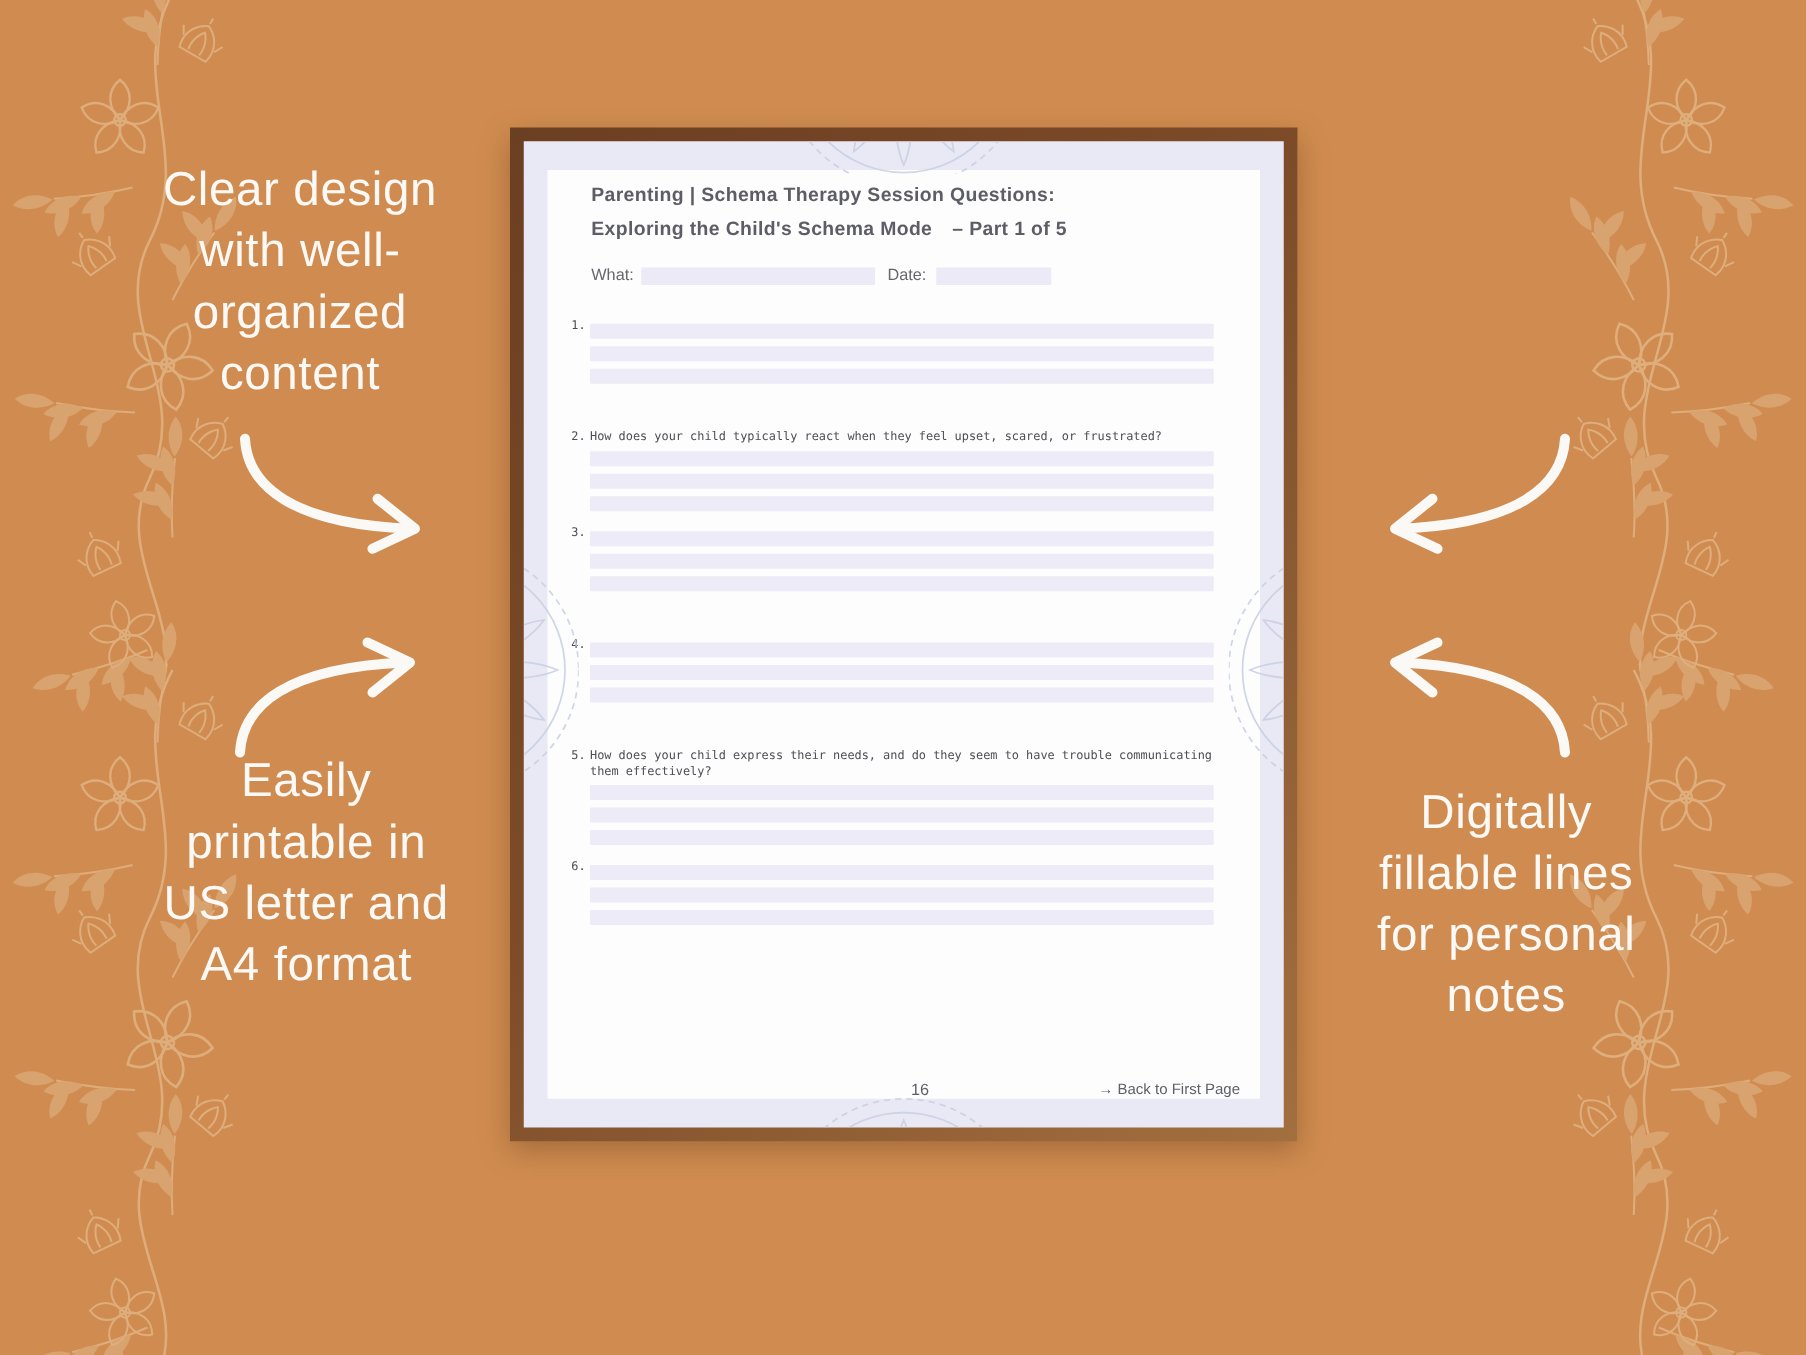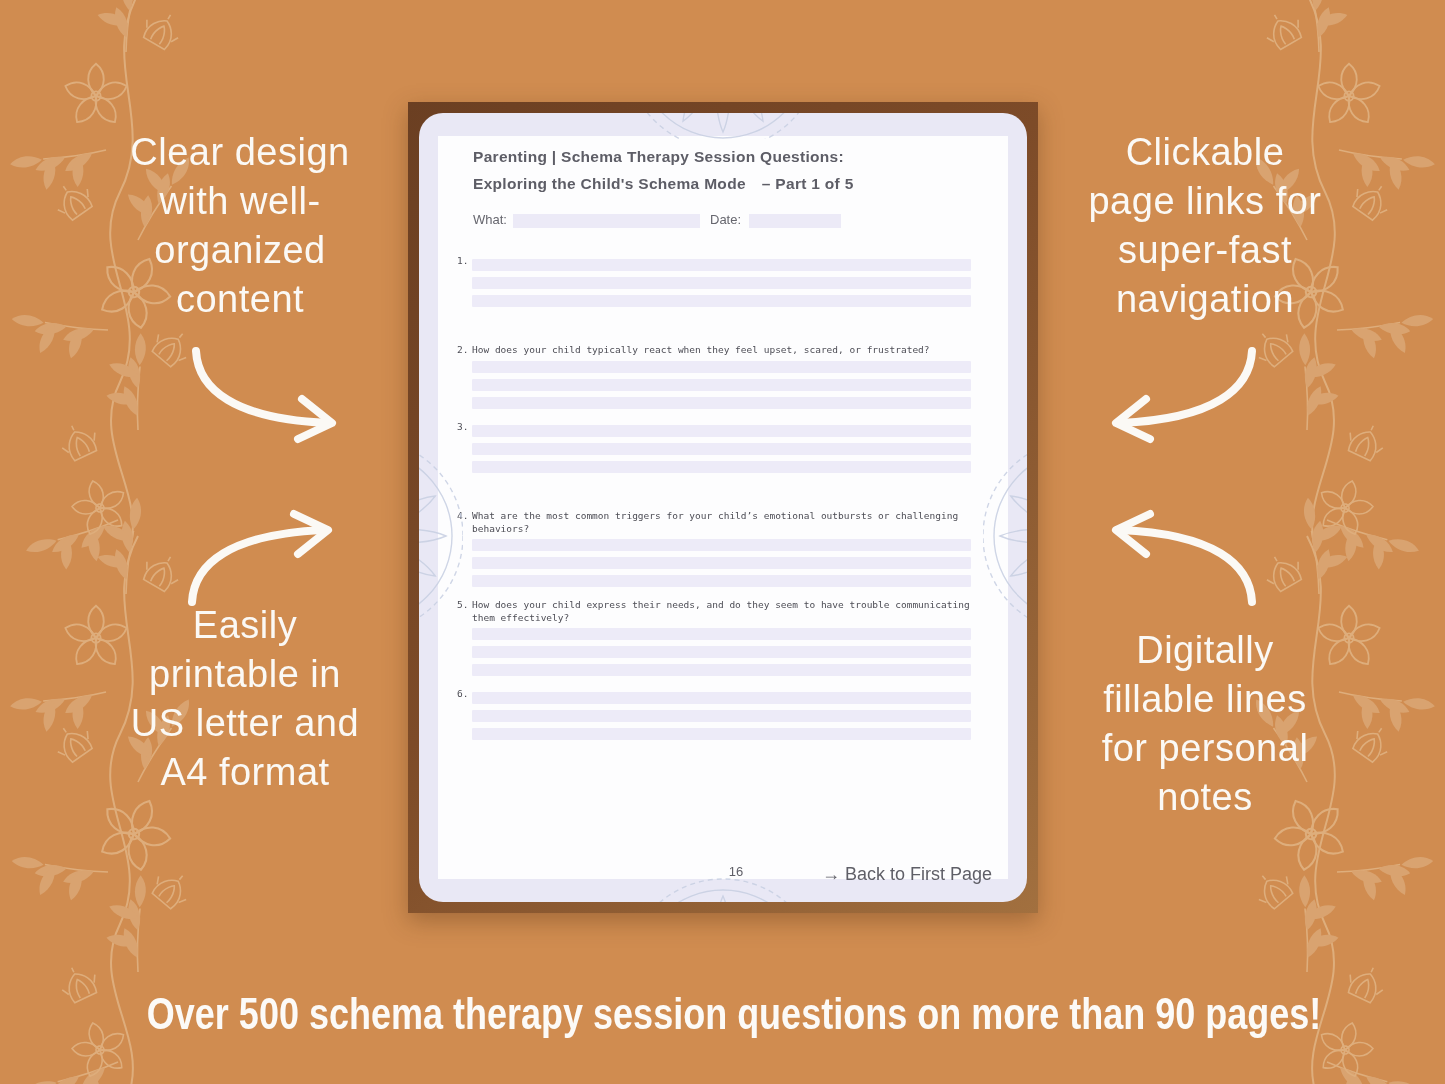--- a/index.html
+++ b/index.html
@@ -31,21 +31,21 @@
     white-space:nowrap;transform:scaleX(.8);transform-origin:center;
     letter-spacing:0;
   }
   
   .doc-frame{
     position:absolute;left:408px;top:102px;width:630px;height:811px;
     box-sizing:border-box;padding:11px;
     background:linear-gradient(135deg,#6b3f22 0%,#7d4b28 45%,#a2703f 100%);
     box-shadow:0 8px 22px rgba(80,45,18,.35);
   }
-  .doc-lavender{position:relative;width:100%;height:100%;background:#e9e8f5;overflow:hidden;border-radius:24px;}
+  .doc-lavender{position:relative;width:100%;height:100%;background:#e9e8f5;overflow:hidden;}
   .mandala-clip{position:absolute;overflow:hidden;pointer-events:none;z-index:3;opacity:.85;}
   .mandala-clip svg{position:absolute;width:210px;height:210px;}
   .mc-top{left:0;right:0;top:0;height:26px;}
   .mc-top svg{left:50%;margin-left:-105px;top:-166px;}
   .mc-bottom{left:0;right:0;bottom:0;height:25px;}
   .mc-bottom svg{left:50%;margin-left:-105px;top:-6px;}
   .mc-left{left:0;top:326px;width:44px;height:196px;}
   .mc-left svg{left:-158px;top:-8px;}
   .mc-right{right:0;top:326px;width:44px;height:196px;}
   .mc-right svg{right:-158px;top:-8px;}
@@ -74,21 +74,21 @@
   .qnum{width:15px;flex:0 0 15px;}
   .qbody{flex:1;}
   .qtext{margin:0;}
   .qline{height:12px;background:#edebf8;margin-top:6px;border-radius:1px;}
   .qline:first-of-type{margin-top:4px;}
   .doc-footer-num{
     position:absolute;left:15px;right:0;top:728px;text-align:center;
     color:#5f5f67;font-size:13px;margin-left:11px;
   }
   .doc-footer-link{
-    position:absolute;right:16px;top:728px;color:#5f5f67;font-size:18px;
+    position:absolute;right:16px;top:728px;color:#5f5f67;font-size:12px;
     cursor:pointer;white-space:nowrap;
   }
 </style>
 </head>
 <body>
 
 <svg width="0" height="0" style="position:absolute">
   <defs>
 
     <path id="vleaf" d="M0 0 C 7 -9, 9 -22, 1 -32 C -7 -22, -6 -9, 0 0 Z" fill="#e2ba90" stroke="none"></path>
@@ -188,42 +188,35 @@
   <div class="arrow flipy" style="left:178px;top:506px;">
     <svg viewBox="0 0 160 104" stroke="#fbf9f5">
         <use href="#arrow-curve"></use>
       </svg>
   </div>
   <div class="annot" style="left:85px;top:601px;width:320px;">Easily
 printable in
 US letter and
 A4 format</div>
 
-  <div class="annot" style="left:1055px;top:128px;width:300px;">Clickable
-page links for
-super-fast
-navigation</div>
   <div class="arrow flipx" style="left:1106px;top:343px;">
     <svg viewBox="0 0 160 104" stroke="#fbf9f5">
         <use href="#arrow-curve"></use>
       </svg>
   </div>
   <div class="arrow flipxy" style="left:1106px;top:506px;">
     <svg viewBox="0 0 160 104" stroke="#fbf9f5">
         <use href="#arrow-curve"></use>
       </svg>
   </div>
   <div class="annot" style="left:1055px;top:626px;width:300px;">Digitally
 fillable lines
 for personal
 notes</div>
 
-  <div class="headline-wrap">
-    <span class="headline">Over 500 schema therapy session questions on more than 90 pages!</span>
-  </div>
 
   <div class="doc-frame">
     <div class="doc-lavender">
 
       <div class="mandala-clip mc-top">
         <svg viewBox="0 0 210 210" stroke="#c7cfe2" fill="none">
             <use href="#mandala-g"></use>
           </svg>
       </div>
       <div class="mandala-clip mc-bottom">
@@ -278,21 +271,20 @@
           <div class="qbody">
             <div class="qline"></div>
             <div class="qline"></div>
             <div class="qline"></div>
           </div>
         </div>
 
         <div class="q" style="top:374px;">
           <span class="qnum">4.</span>
           <div class="qbody">
-            <p class="qtext">What are the most common triggers for your child’s emotional outbursts or challenging behaviors?</p>
             <div class="qline"></div>
             <div class="qline"></div>
             <div class="qline"></div>
           </div>
         </div>
 
         <div class="q" style="top:463px;">
           <span class="qnum">5.</span>
           <div class="qbody">
             <p class="qtext">How does your child express their needs, and do they seem to have trouble communicating them effectively?</p>

